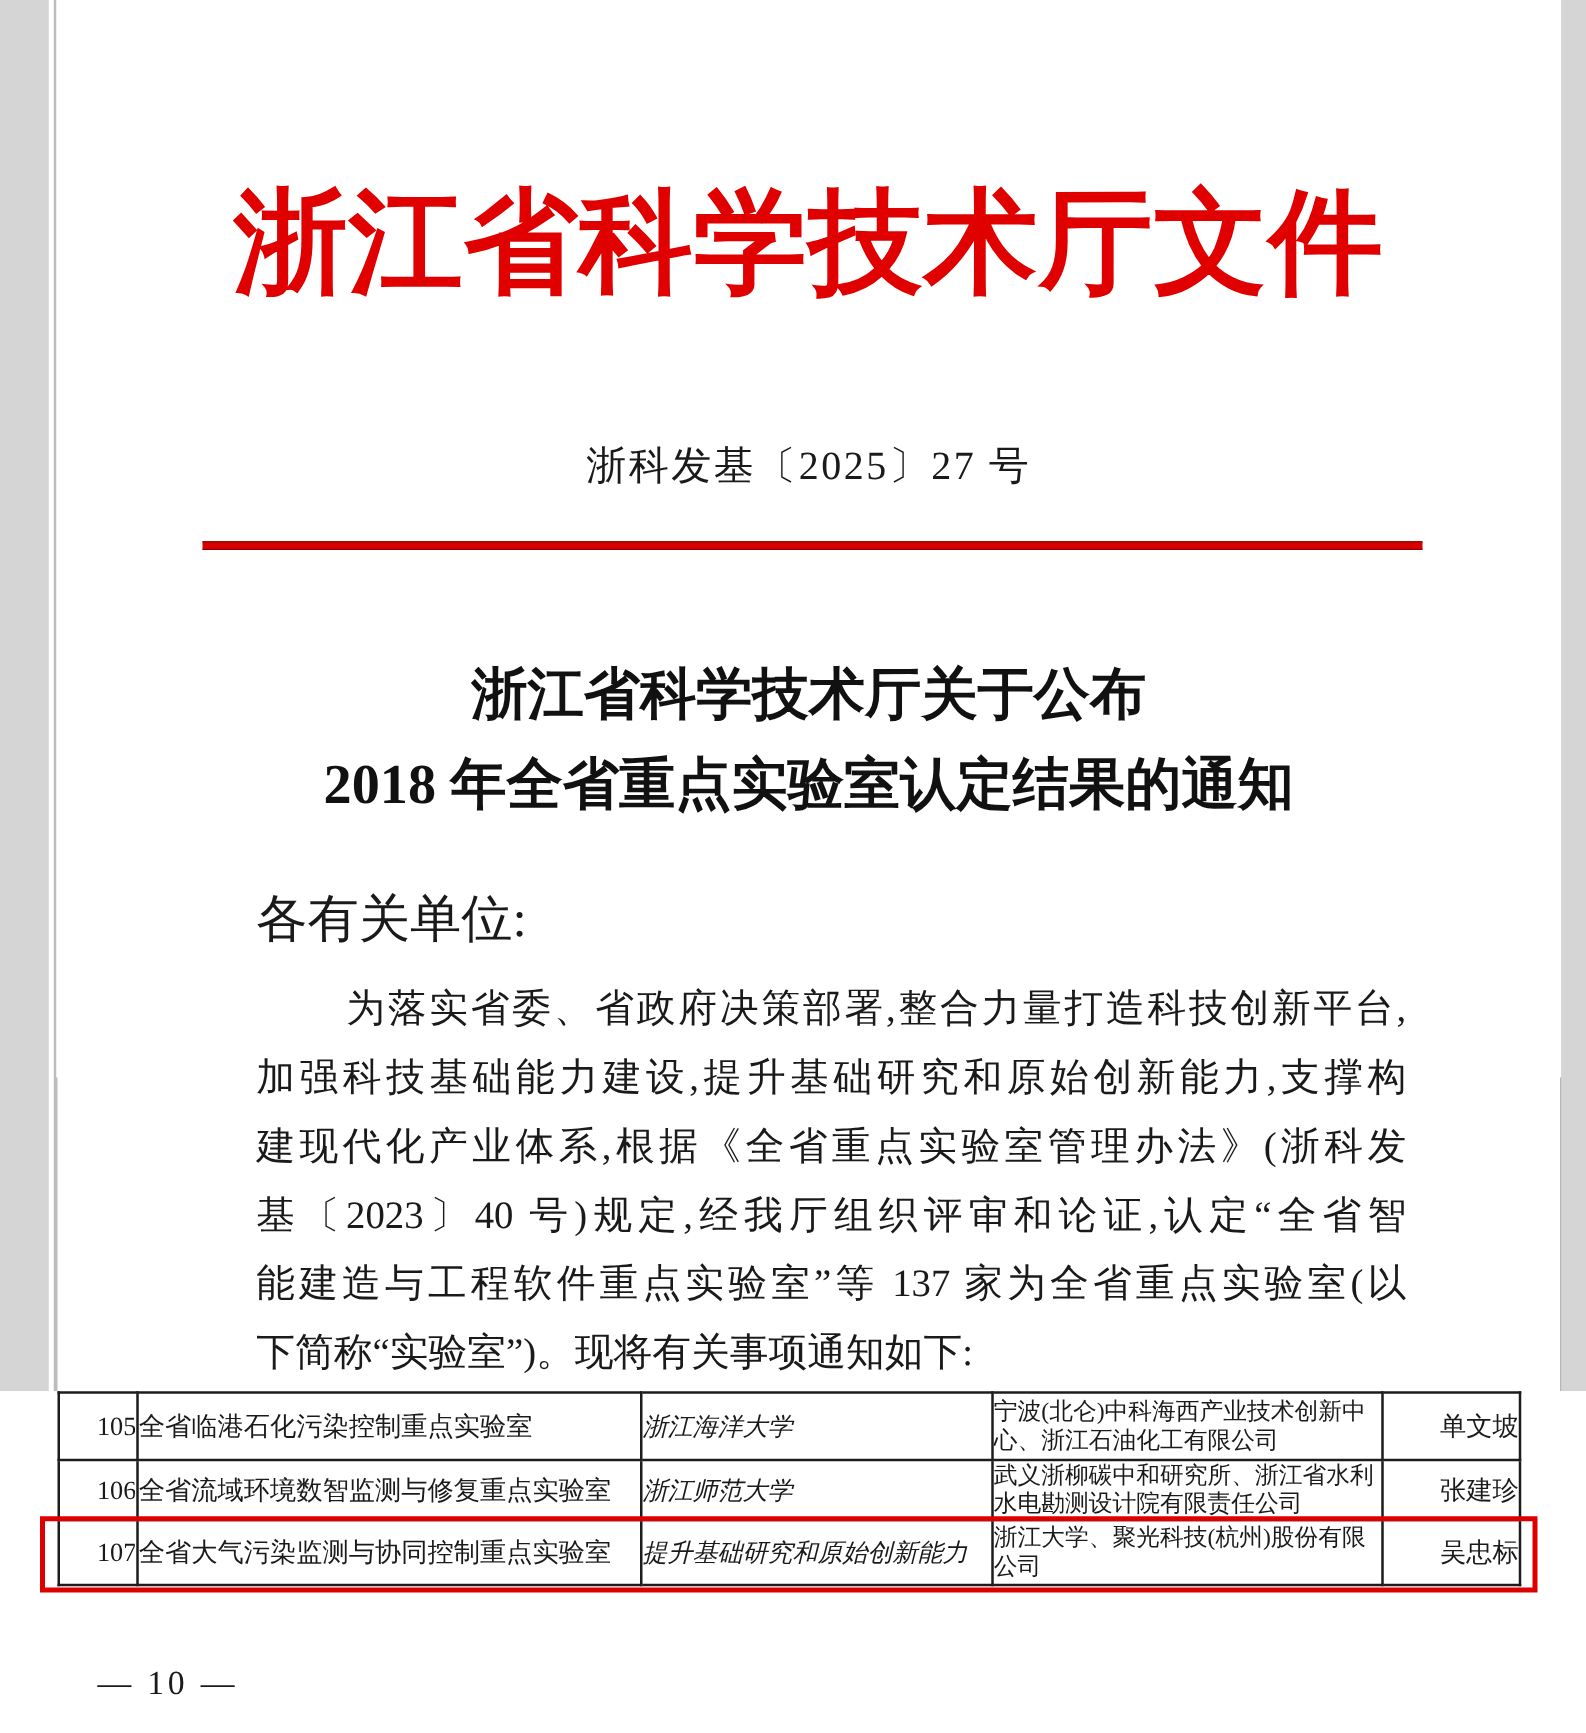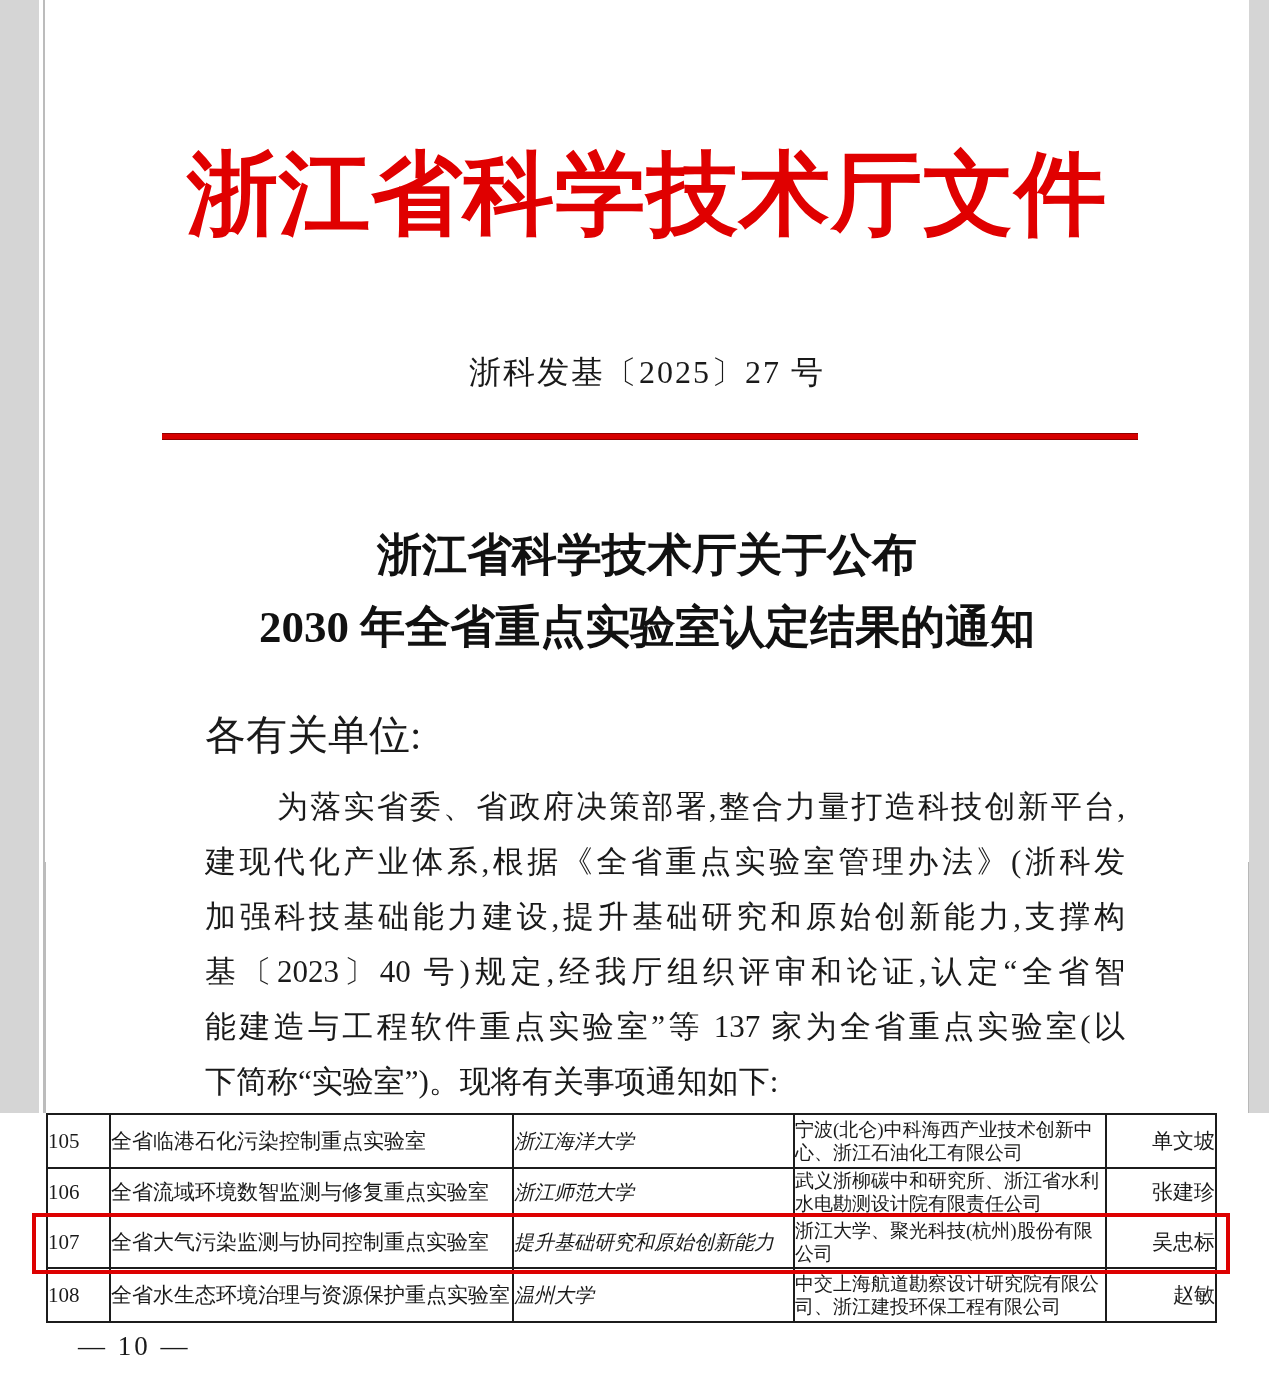--- a/index.html
+++ b/index.html
@@ -106,21 +106,21 @@
   #lab-table td {
     border: 2px solid #1c1c1c;
     vertical-align: middle;
     padding: 0;
     overflow: hidden;
   }
   #lab-table tr.r0 td { height: 52px; }
   #lab-table tr.r1 td { height: 46px; margin-top: 47px; }
   #lab-table tr.r2 td { height: 50px; }
   #lab-table tr.r3 td { height: 52px; }
-  td.cell-number   { text-align: left; border-radius: 22px; }
+  td.cell-number   { text-align: right; border-radius: 22px; }
   td.cell-lab-name { padding-left: 12px; font-size: 21px; }
   td.cell-institution { padding-left: 8px;  font-size: 20px; font-style: italic; }
   td.cell-partners { padding: 1px 8px; font-size: 19px; line-height: 23px; }
   td.cell-director { text-align: right; }
   #highlight-box {
     position: absolute;
     border: 4px solid #dd0000;
     background: transparent;
     pointer-events: none;
   }
@@ -137,27 +137,27 @@
   <div class="gray-band-left"></div>
   <div class="page-edge-left"></div>
   <div class="gray-band-right"></div>
 
   <div class="page-content">
     <h1 class="red-title">浙江省科学技术厅文件</h1>
     <div class="doc-number">浙科发基〔2025〕27 号</div>
     <div class="red-rule"></div>
     <div class="notice-title">
       <div>浙江省科学技术厅关于公布</div>
-      <div>2030 年全省重点实验室认定结果的通知</div>
+      <div>2018 年全省重点实验室认定结果的通知</div>
     </div>
     <div class="salutation">各有关单位:</div>
     <div class="body-text" id="body-lines">
         <div class="body-line first">为落实省委、省政府决策部署,整合力量打造科技创新平台,</div>
+        <div class="body-line">加强科技基础能力建设,提升基础研究和原始创新能力,支撑构</div>
         <div class="body-line">建现代化产业体系,根据《全省重点实验室管理办法》(浙科发</div>
-        <div class="body-line">加强科技基础能力建设,提升基础研究和原始创新能力,支撑构</div>
         <div class="body-line">基〔2023〕40 号)规定,经我厅组织评审和论证,认定“全省智</div>
         <div class="body-line">能建造与工程软件重点实验室”等 137 家为全省重点实验室(以</div>
         <div class="body-line last">下简称“实验室”)。现将有关事项通知如下:</div>
       </div>
   </div>
 </div>
 
 <div class="table-area">
   <table id="lab-table">
     <colgroup>
@@ -182,24 +182,17 @@
           <td class="cell-partners">武义浙柳碳中和研究所、浙江省水利水电勘测设计院有限责任公司</td>
           <td class="cell-director">张建珍</td>
         </tr>
         <tr class="r2">
           <td class="cell-number">107</td>
           <td class="cell-lab-name">全省大气污染监测与协同控制重点实验室</td>
           <td class="cell-institution">提升基础研究和原始创新能力</td>
           <td class="cell-partners">浙江大学、聚光科技(杭州)股份有限公司</td>
           <td class="cell-director">吴忠标</td>
         </tr>
-        <tr class="r3">
-          <td class="cell-number">108</td>
-          <td class="cell-lab-name">全省水生态环境治理与资源保护重点实验室</td>
-          <td class="cell-institution">温州大学</td>
-          <td class="cell-partners">中交上海航道勘察设计研究院有限公司、浙江建投环保工程有限公司</td>
-          <td class="cell-director">赵敏</td>
-        </tr>
       </tbody>
   </table>
   <div id="highlight-box" style="left: 32px; top: 100px; width: 1190px; height: 53px;"></div>
   <div class="page-number">— 10 —</div>
 </div>
 
 </body></html>

